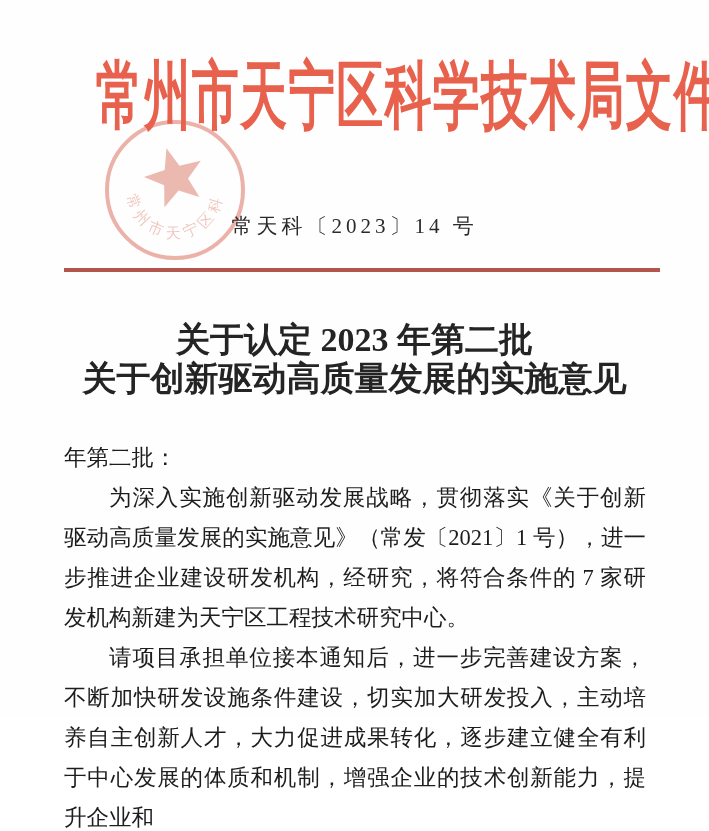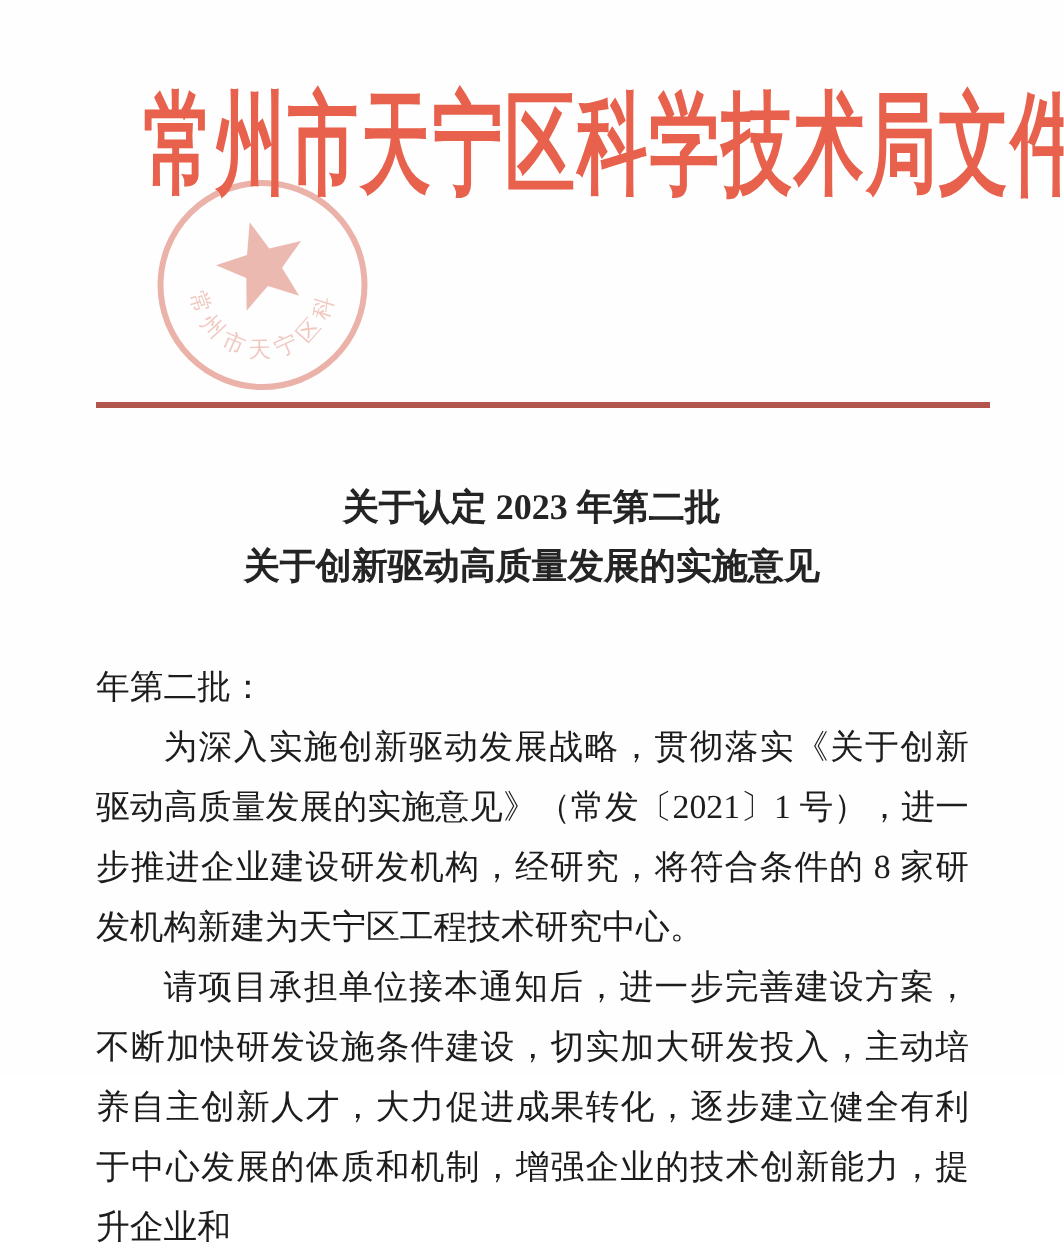--- a/index.html
+++ b/index.html
@@ -71,21 +71,21 @@
 
   
   .doc-title {
     position: absolute;
     top: 320px;
     left: 0;
     width: 709px;
     text-align: center;
     font-weight: bold;
     color: #242424;
-    font-size: 24px;
+    font-size: 34px;
     line-height: 39px;
   }
 
   
   .body-text {
     position: absolute;
     left: 64px;
     top: 438px;
     width: 582px;
     font-size: 22.5px;
@@ -113,27 +113,28 @@
     <svg width="144" height="144" viewBox="0 0 144 144">
       <circle cx="72" cy="72" r="68" fill="none" stroke-width="4" stroke="rgba(210,77,56,0.55)"></circle>
       <polygon fill="rgba(210,77,56,0.5)" transform="translate(72,60) rotate(-16)" points="0,-31 -7.7,-10.6 -29.5,-9.6 -12.4,4.0 -18.2,25.1 0,13.1 18.2,25.1 12.4,4.0 29.5,-9.6 7.7,-10.6"></polygon>
       <path id="sealTextPath" d="M 24,72 A 48,48 0 1,0 120,72" fill="none"></path>
       <text font-size="15" fill="rgba(210,77,56,0.40)" letter-spacing="5" font-family="Liberation Serif, serif">
         <textPath href="#sealTextPath" startOffset="6">常州市天宁区科学技术局</textPath>
       </text>
     </svg>
   </div>
 
+  <div class="doc-number">常天科〔2023〕14 号</div>
 
   <div class="red-rule"></div>
 
   <div class="doc-title">
     <div>关于认定 2023 年第二批</div>
     <div>关于创新驱动高质量发展的实施意见</div>
   </div>
 
   <div class="body-text">
     <p class="salutation">年第二批：</p>
-    <p>为深入实施创新驱动发展战略，贯彻落实《关于创新驱动高质量发展的实施意见》（常发〔2021〕1 号），进一步推进企业建设研发机构，经研究，将符合条件的 8 家研发机构新建为天宁区工程技术研究中心。</p>
+    <p>为深入实施创新驱动发展战略，贯彻落实《关于创新驱动高质量发展的实施意见》（常发〔2021〕1 号），进一步推进企业建设研发机构，经研究，将符合条件的 7 家研发机构新建为天宁区工程技术研究中心。</p>
     <p>请项目承担单位接本通知后，进一步完善建设方案，不断加快研发设施条件建设，切实加大研发投入，主动培养自主创新人才，大力促进成果转化，逐步建立健全有利于中心发展的体质和机制，增强企业的技术创新能力，提升企业和</p>
   </div>
 
 </div>
 
 </body></html>

